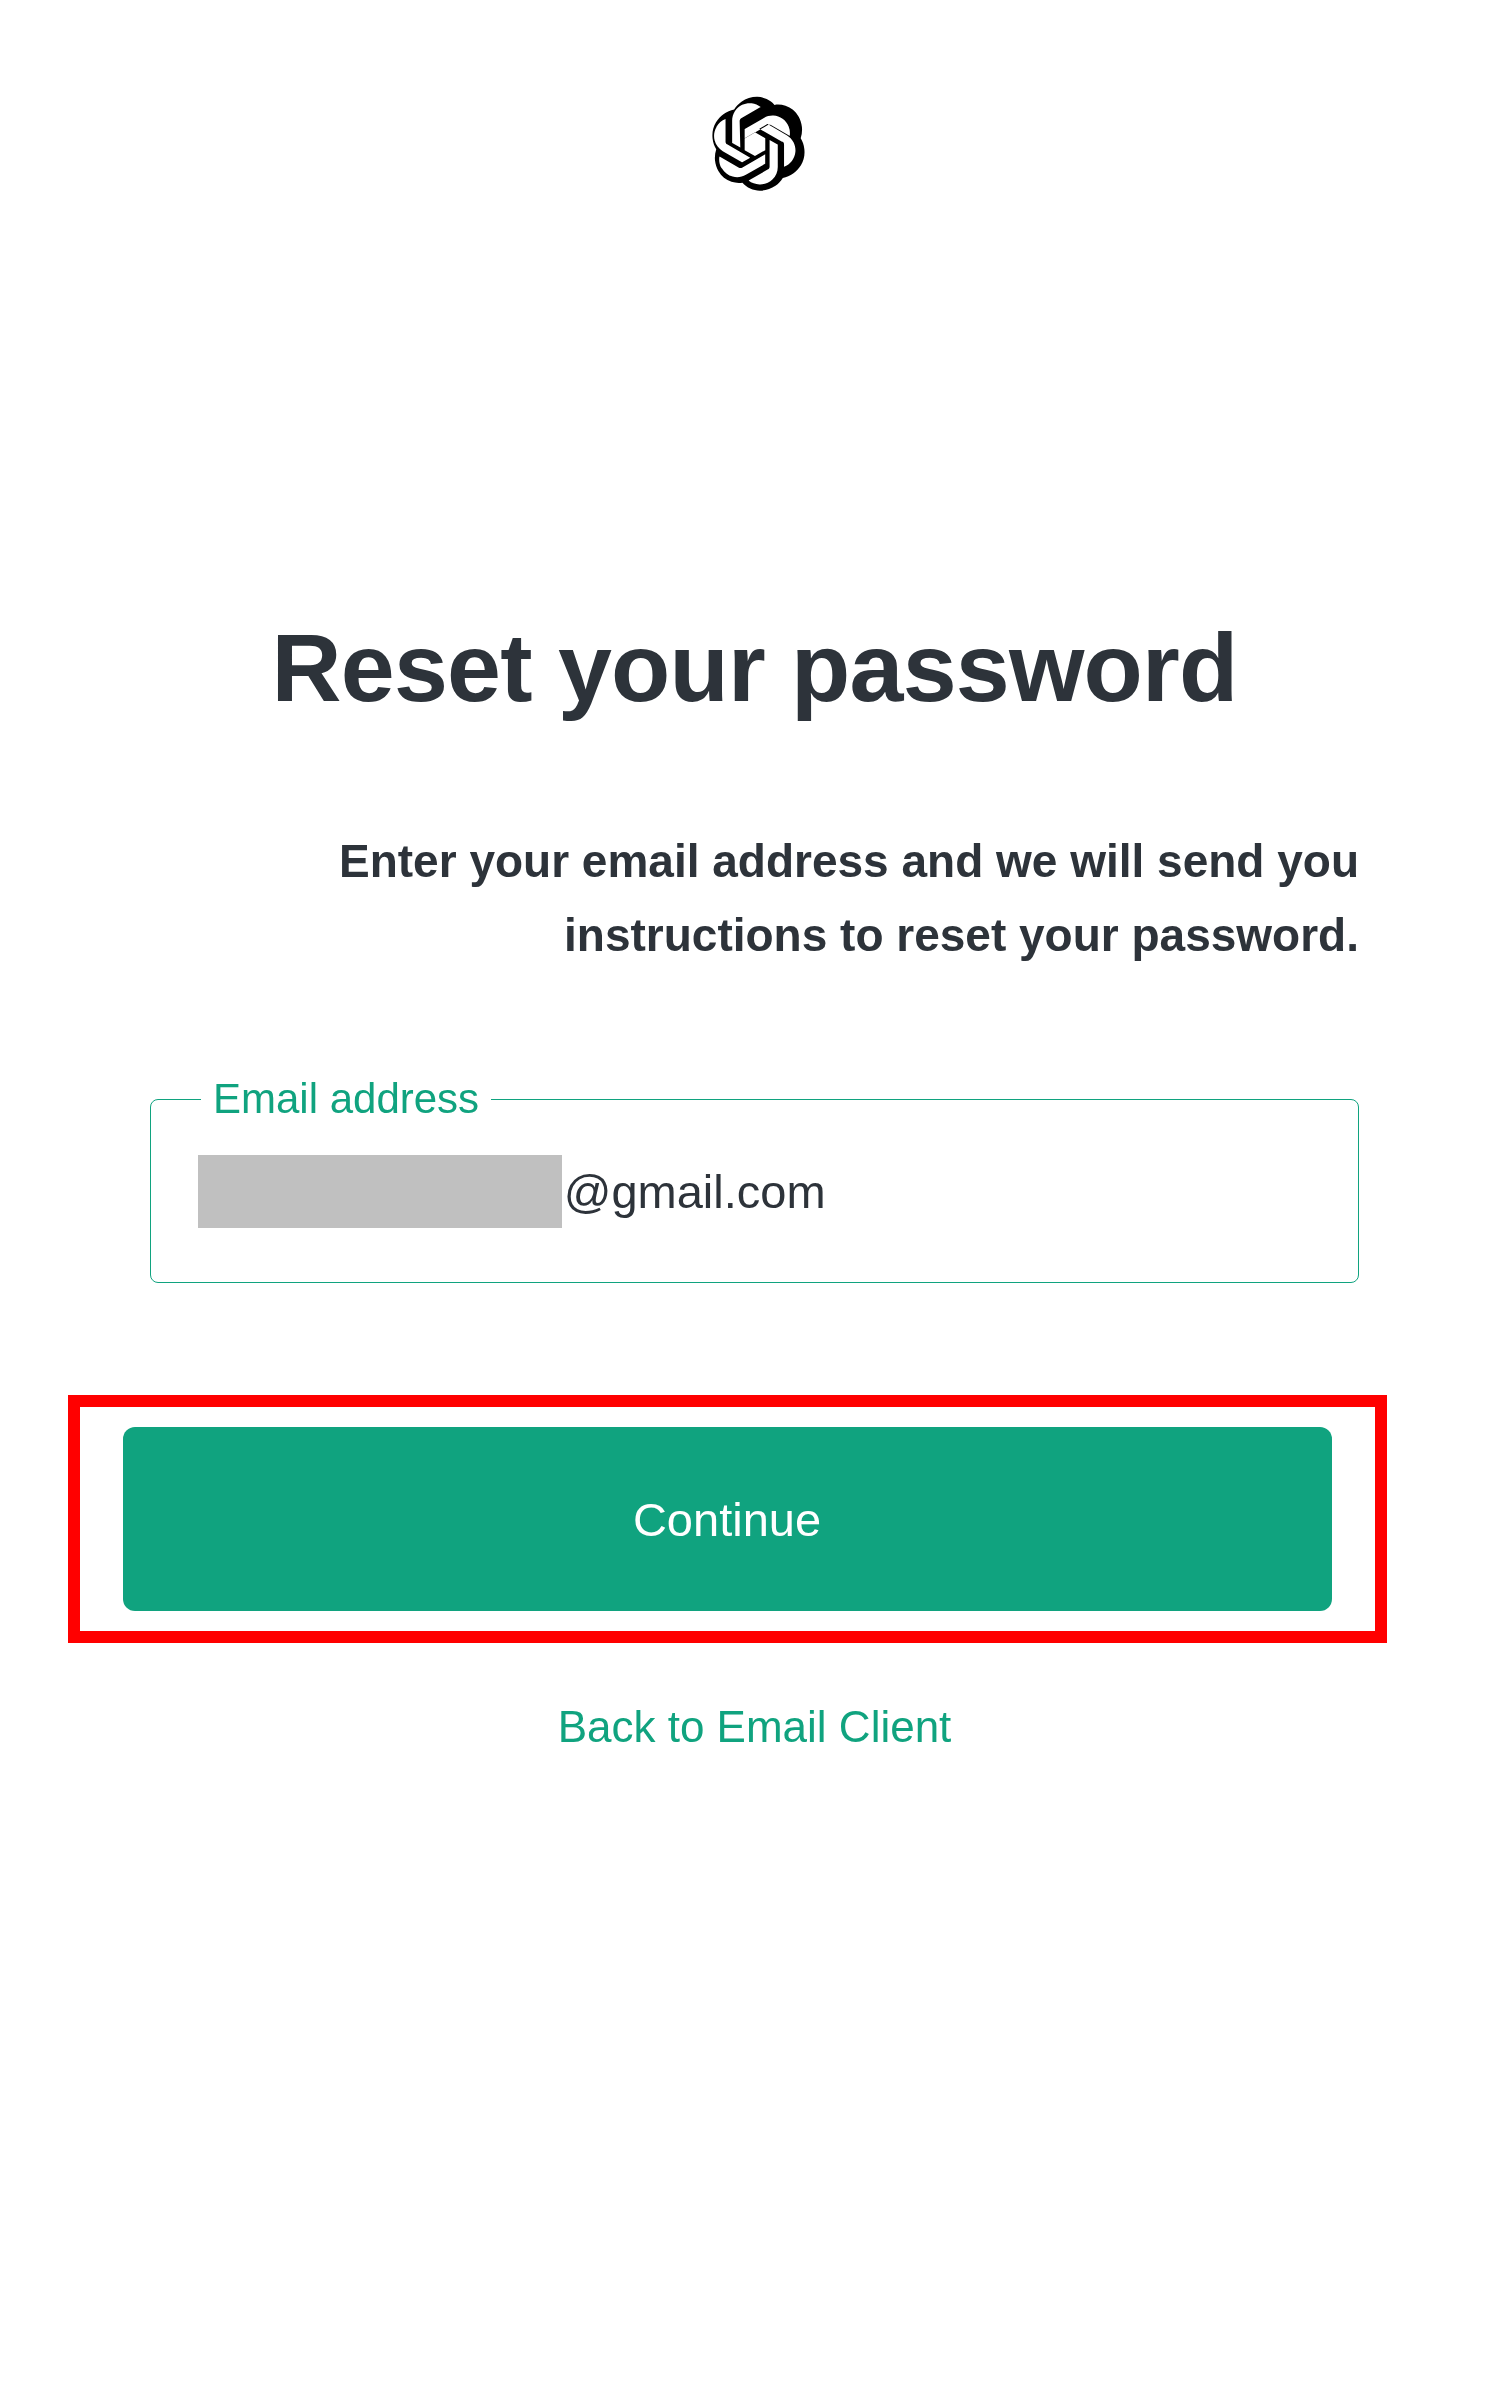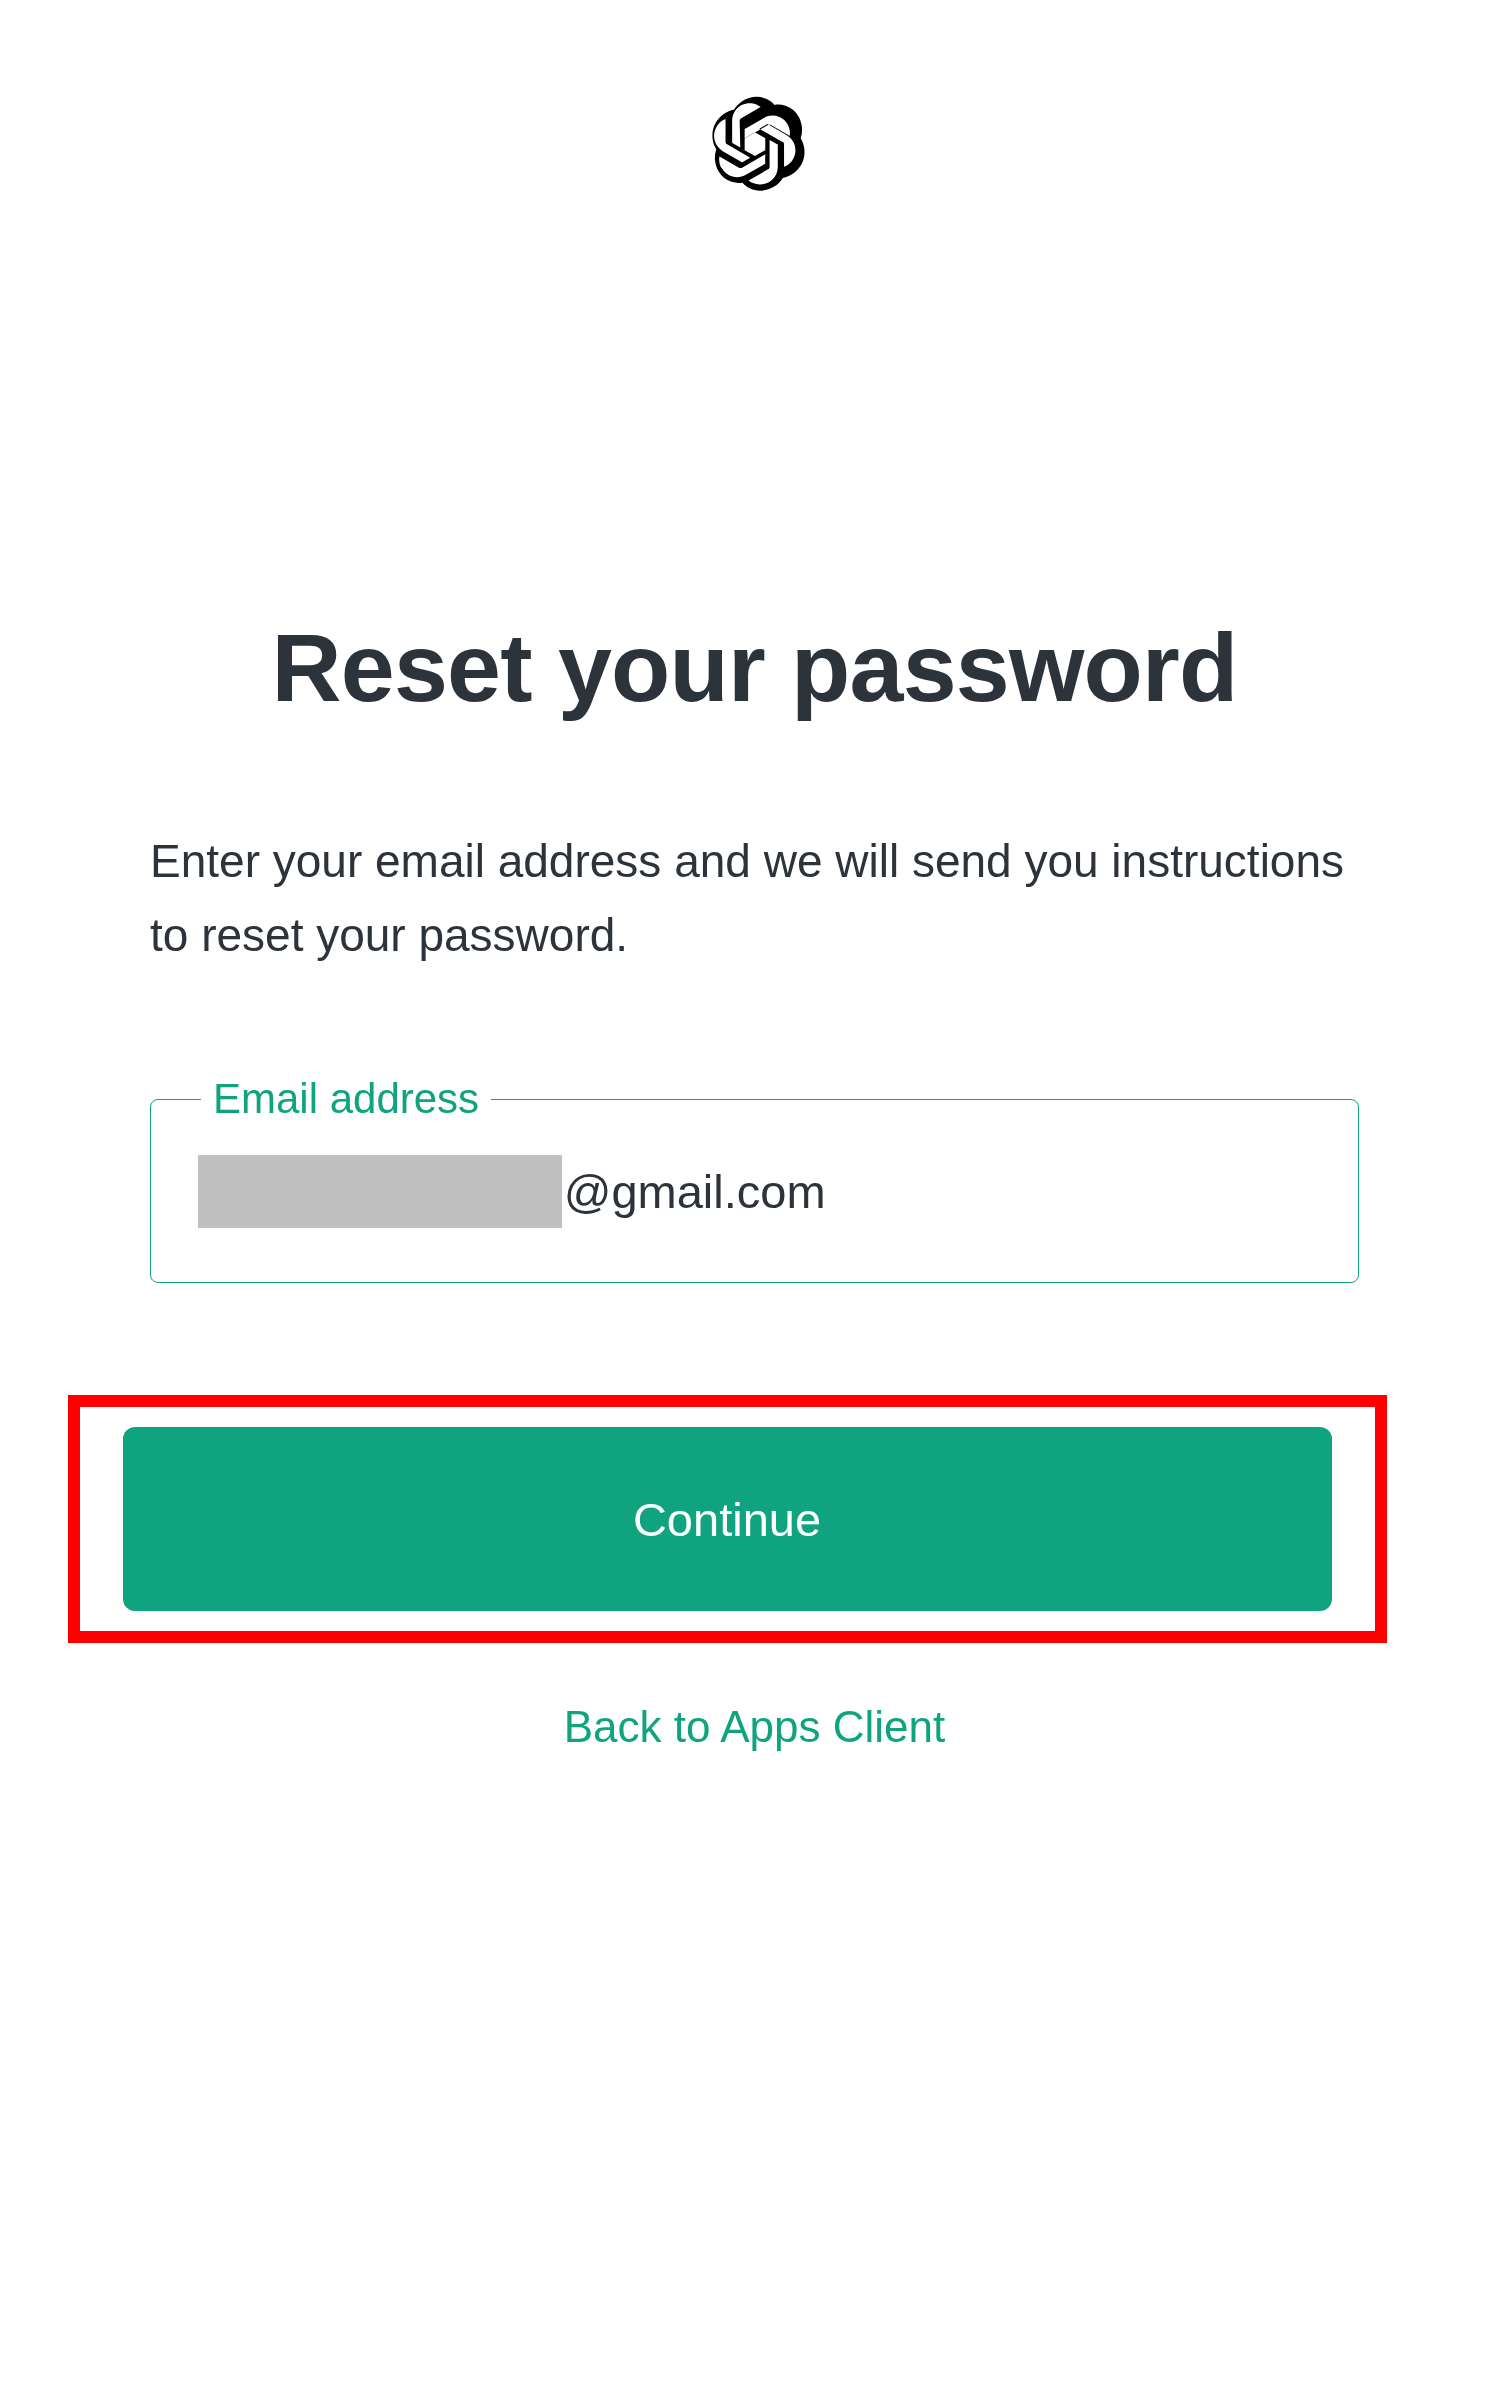--- a/index.html
+++ b/index.html
@@ -37,23 +37,23 @@
     .heading {
       font-size: 97px;
       font-weight: 700;
       color: #2d333a;
       text-align: center;
       letter-spacing: -0.8px;
       margin-bottom: 101px;
     }
     .subtext {
       font-size: 46px;
-      font-weight: 400;
+      font-weight: 700;
       color: #2d333a;
-      text-align: left;
+      text-align: right;
       line-height: 1.6;
       margin-bottom: 127px;
     }
     .field-wrap {
       width: 100%;
       position: relative;
       margin-bottom: 112px;
     }
     .field-label {
       position: absolute;
@@ -151,16 +151,16 @@
         <span class="email-redacted"></span>
           <span class="email-suffix">@gmail.com</span>
       </div>
     </div>
 
     <div class="continue-wrap">
       <div class="highlight-box"></div>
       <button class="continue-btn">Continue</button>
     </div>
 
-    <a class="back-link">Back to Apps Client</a>
+    <a class="back-link">Back to Email Client</a>
   </div>
 </div>
 
 
 </body></html>

